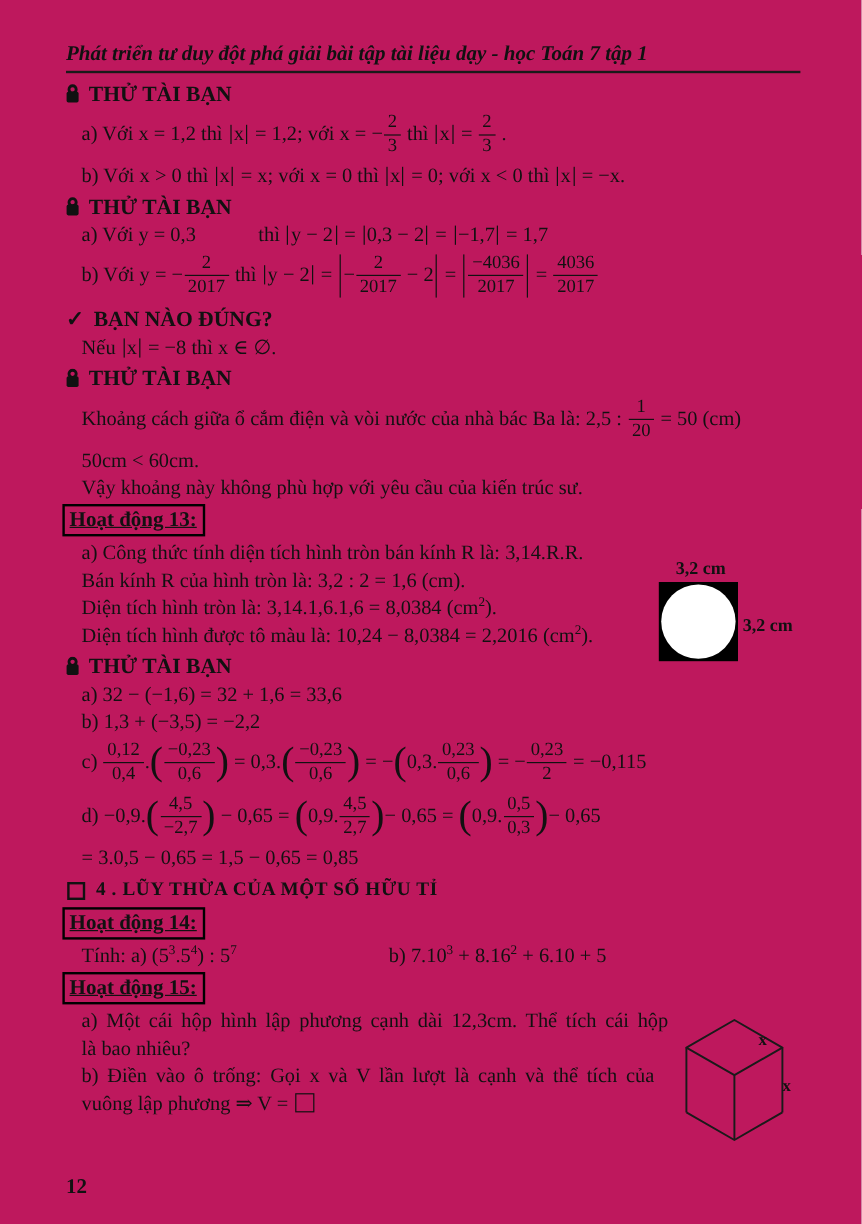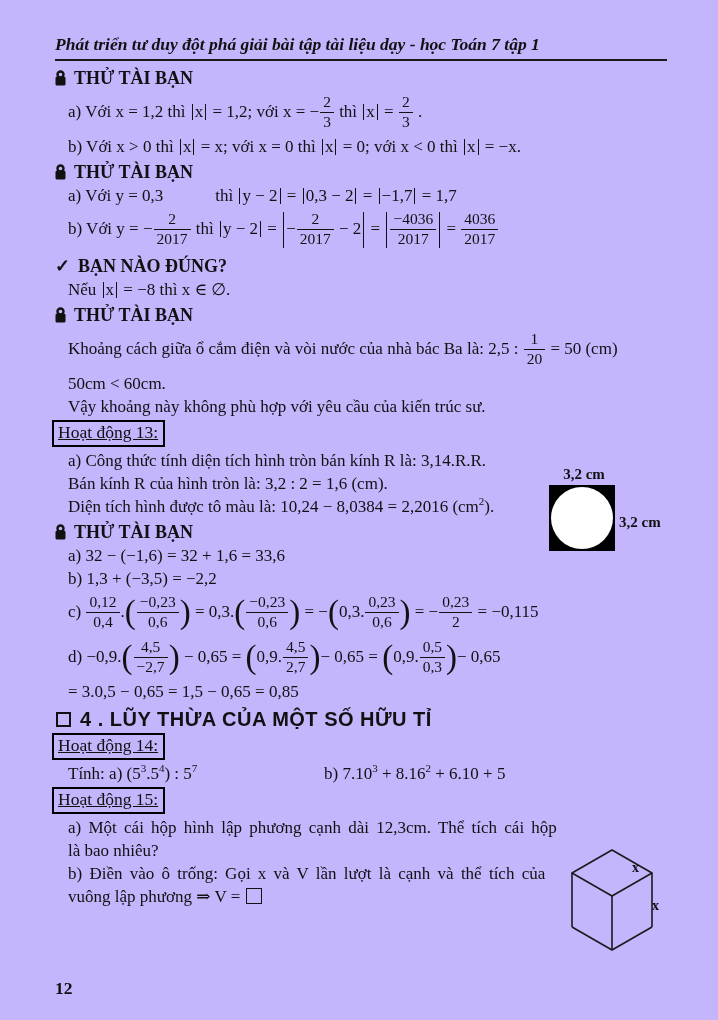--- a/index.html
+++ b/index.html
@@ -1,32 +1,32 @@
 <!DOCTYPE html>
 <html><head>
 <meta charset="utf-8">
 <style>
   html,body{margin:0;padding:0;background:#e8e8e8;}
-  .page{position:relative;width:718px;height:1020px;background:#c4b5fd;
+  .page{position:relative;width:718px;height:1020px;background:#be185d;
         font-family:"Liberation Serif","DejaVu Serif",serif;color:#111;overflow:hidden;}
   .header{position:absolute;left:55px;top:34px;width:612px;border-bottom:2px solid #1a1a1a;
           padding-bottom:4px;font-style:italic;font-weight:bold;font-size:17.5px;}
   .content{position:absolute;left:55px;top:64px;width:625px;}
   .line{position:relative;padding-left:13px;font-size:17px;line-height:23px;min-height:23px;white-space:nowrap;}
   .line.tall{height:45px;line-height:43px;}
   .line.j{word-spacing:3px;}
   .section{display:flex;align-items:center;gap:8px;height:24px;margin-top:2px;
            font-weight:bold;font-size:18px;}
-  .section.mono .ttl{font-family:Liberation Sans, sans-serif;
-                     font-size:20px;letter-spacing:.5px;}
+  .section.mono .ttl{font-family:Liberation Serif, serif;
+                     font-size:16px;letter-spacing:.5px;}
   .icn{display:inline-flex;align-items:center;justify-content:center;}
   .icn.chk{font-size:18px;font-weight:bold;line-height:1;}
   .icn.sqb{width:11px;height:11px;border:2px solid #111;margin:0 1px;}
   .boxedrow{height:26px;margin:2px 0 3px -3px;}
-  .boxed{display:inline-block;border:2px solid #000;padding:0 5px 2px 4px;font-weight:normal;
+  .boxed{display:inline-block;border:2px solid #000;padding:0 5px 2px 4px;font-weight:bold;
          text-decoration:underline;font-size:17.5px;line-height:21px;}
   .frac{display:inline-block;vertical-align:middle;text-align:center;font-size:15.5px;
         line-height:1.08;position:relative;top:-1px;margin:0 1px;}
   .frac .fn{display:block;padding:0 3px 1px;border-bottom:1.4px solid #111;}
   .frac .fd{display:block;padding:1px 3px 0;}
   sup.sup{font-size:11px;line-height:0;vertical-align:super;}
   .bar{display:inline-block;width:0;border-left:1.6px solid #111;height:16px;
        vertical-align:-3px;margin:0 2px;}
   .bar.big{height:36px;vertical-align:middle;}
   .paren{font-size:33px;font-weight:400;vertical-align:middle;line-height:0;position:relative;top:-1px;}
@@ -93,20 +93,21 @@
           </svg>
         </span>
         <span class="ttl">THỬ TÀI BẠN</span>
       </div>
       <div class="line tall"><span class="seg">Khoảng cách giữa ổ cắm điện và vòi nước của nhà bác Ba là: 2,5 : </span><span class="frac"><span class="fn">1</span><span class="fd">20</span></span><span class="seg"> = 50 (cm)</span></div>
       <div class="line"><span class="seg">50cm &lt; 60cm.</span></div>
       <div class="line"><span class="seg">Vậy khoảng này không phù hợp với yêu cầu của kiến trúc sư.</span></div>
       <div class="boxedrow"><span class="boxed">Hoạt động 13:</span></div>
       <div class="line"><span class="seg">a) Công thức tính diện tích hình tròn bán kính R là: 3,14.R.R.</span></div>
       <div class="line"><span class="seg">Bán kính R của hình tròn là: 3,2 : 2 = 1,6 (cm).</span></div>
+      <div class="line"><span class="seg">Diện tích hình tròn là: 3,14.1,6.1,6 = 8,0384 (cm</span><sup class="sup">2</sup><span class="seg">).</span></div>
       <div class="line"><span class="seg">Diện tích hình được tô màu là: 10,24 − 8,0384 = 2,2016 (cm</span><sup class="sup">2</sup><span class="seg">).</span></div>
       <div class="section">
         <span class="icn">
           <svg width="11" height="16" viewBox="0 0 11 16">
             <circle cx="5.5" cy="4.5" r="3" fill="none" stroke="#111" stroke-width="2.4"></circle>
             <rect x="0.5" y="6.5" width="10" height="9" rx="1.5" fill="#111"></rect>
           </svg>
         </span>
         <span class="ttl">THỬ TÀI BẠN</span>
       </div>

